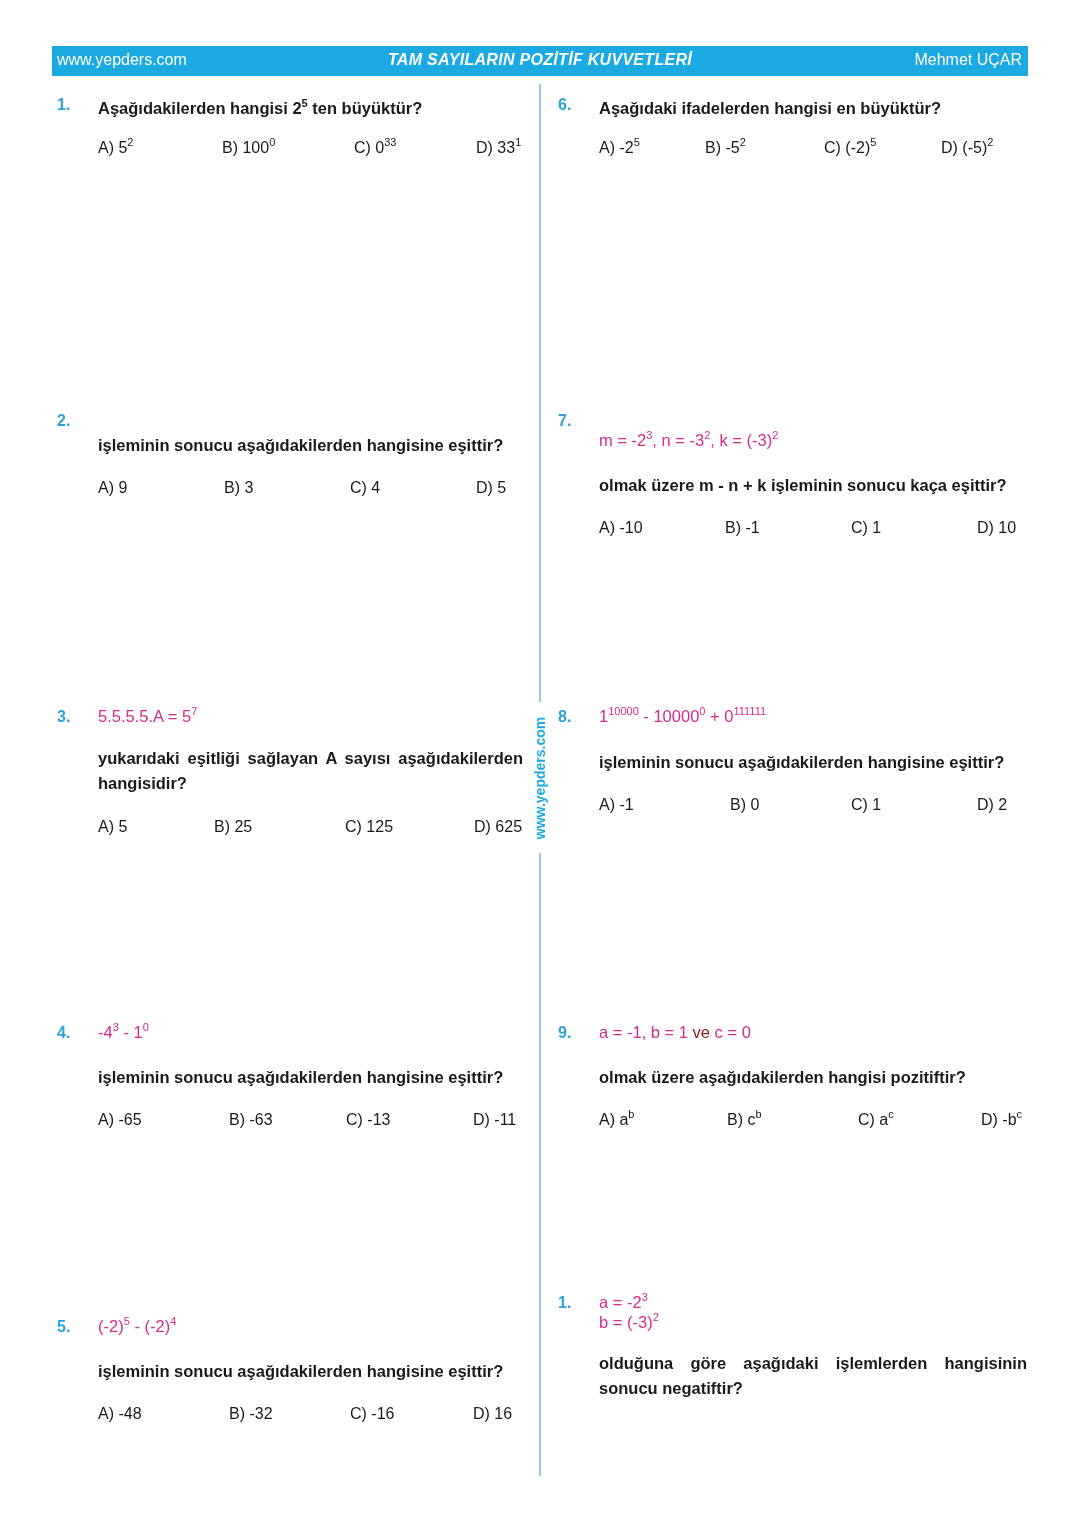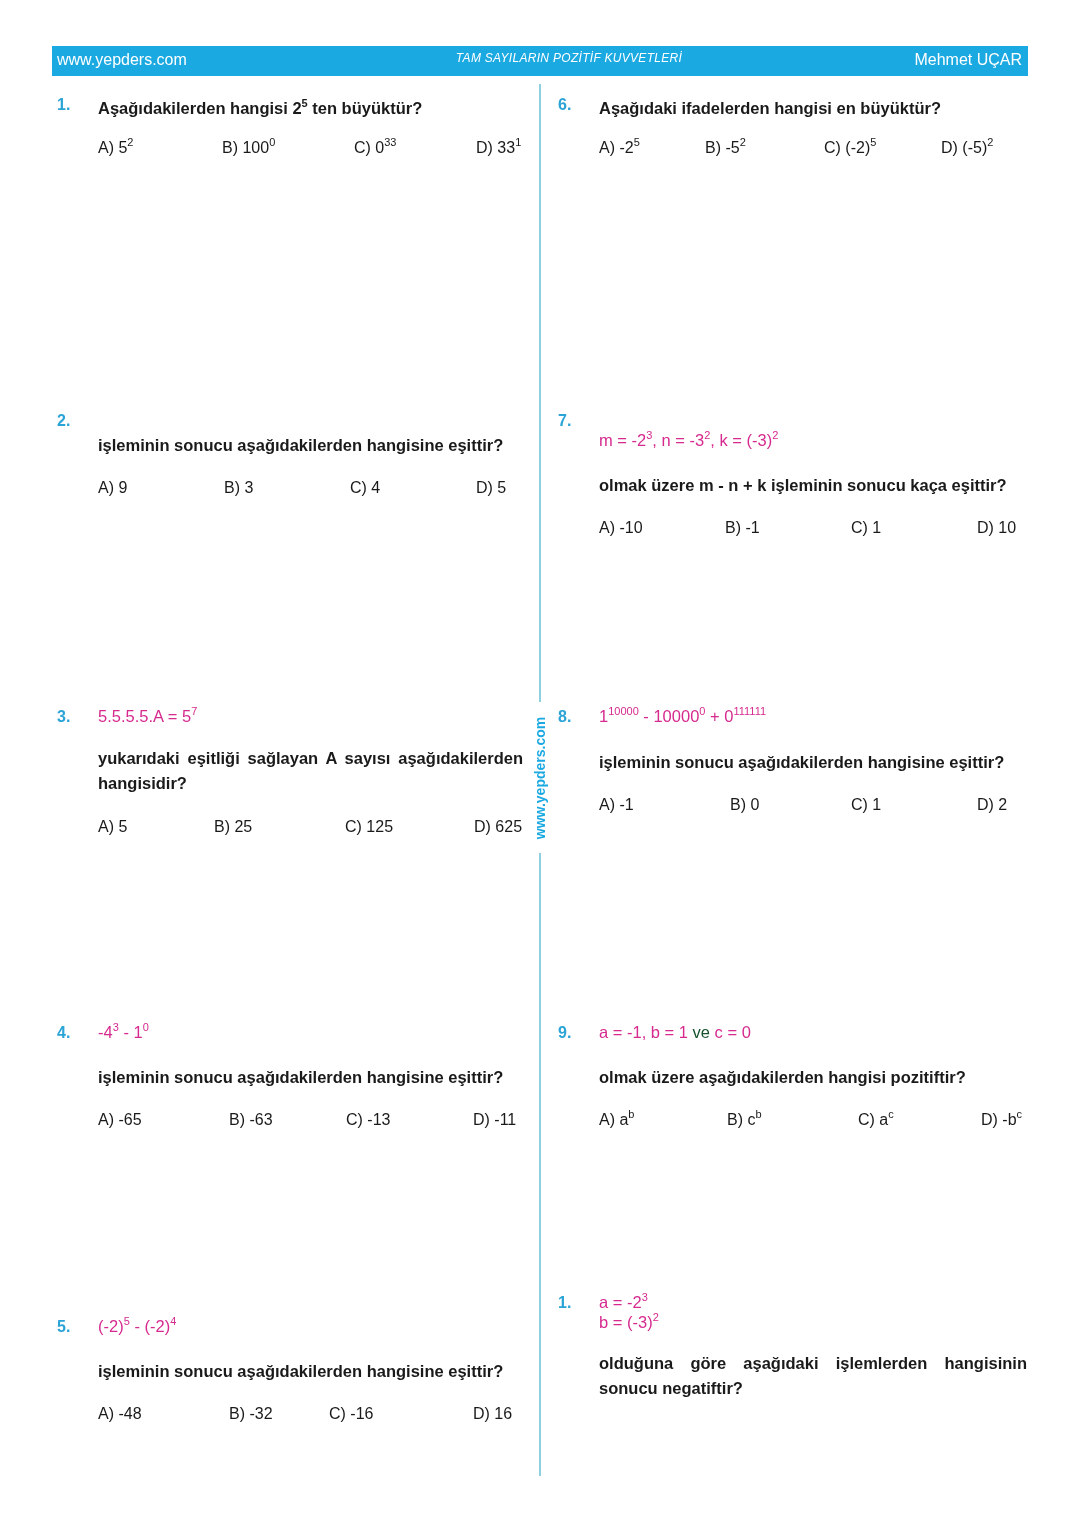--- a/index.html
+++ b/index.html
@@ -2,33 +2,33 @@
 <html><head>
 <meta charset="utf-8">
 <style>
   html, body { margin: 0; padding: 0; background: #ffffff; }
   body { width: 1080px; height: 1527px; position: relative; overflow: hidden;
          font-family: "Liberation Sans", sans-serif; color: #1a1a1a; }
   .header { position: absolute; left: 52px; top: 46px; width: 976px; height: 30px;
             background: #1ba9e1; color: #fff; }
   .header .site { position: absolute; left: 5px; top: 5px; font-size: 16px; }
   .header .title { position: absolute; left: 0; width: 100%; top: 5px; text-align: center;
-                   font-size: 12px; font-weight: normal; letter-spacing: 0.3px; font-style: italic; margin-left: 29px; }
+                   font-size: 16px; font-weight: bold; letter-spacing: 0.3px; font-style: italic; }
   .header .author { position: absolute; right: 6px; top: 5px; font-size: 16px; }
   .divider { position: absolute; left: 539px; width: 2px; background: #8fd0e0; }
   .divider.top { top: 84px; height: 618px; }
   .divider.bottom { top: 853px; height: 623px; }
   .vertical-mark { position: absolute; left: 540px; top: 778px; transform: translate(-50%, -50%) rotate(-90deg);
                    color: #1ba9e1; font-weight: bold; font-size: 14px; white-space: nowrap; }
   .q { position: absolute; }
   .q .num { position: absolute; left: 0; top: 0; color: #2aa3d6; font-weight: bold; font-size: 16px; }
   .q .body { position: absolute; left: 41px; top: 0; }
   .stem { font-weight: bold; font-size: 16.5px; line-height: 25px; margin: 0; }
   .expr { color: #d62a8f; font-size: 16.5px; line-height: 20px; }
-  .expr .plain { color: #14532d; }
+  .expr .plain { color: #7f1d1d; }
   sup { font-size: 11px; vertical-align: 7px; line-height: 0; }
   .opts { position: relative; height: 22px; font-size: 16px; }
   .opts span.opt { position: absolute; top: 0; white-space: nowrap; }
   .justify { text-align: justify; text-align-last: left; }
 </style>
 </head>
 <body>
 
 <div class="header">
   <span class="site">www.yepders.com</span>
@@ -95,21 +95,21 @@
 </div>
 
 <div class="q" style="left:57px; top:1316px; width:470px;">
   <span class="num" style="top:2px">5.</span>
   <div class="body" style="width:430px;">
     <div class="expr"><span>(-2)</span><sup>5</sup><span> - (-2)</span><sup>4</sup></div>
     <p class="stem" style="margin-top:23px;">işleminin sonucu aşağıdakilerden hangisine eşittir?</p>
     <div class="opts" style="margin-top:21px;">
       <span class="opt" style="left:0">A) -48</span>
       <span class="opt" style="left:131px">B) -32</span>
-      <span class="opt" style="left:231px">C) -16</span>
+      <span class="opt" style="left:252px">C) -16</span>
       <span class="opt" style="left:375px">D) 16</span>
     </div>
   </div>
 </div>
 
 <div class="q" style="left:558px; top:96px; width:470px;">
   <span class="num">6.</span>
   <div class="body" style="width:430px;">
     <p class="stem">Aşağıdaki ifadelerden hangisi en büyüktür?</p>
     <div class="opts" style="margin-top:18px;">

